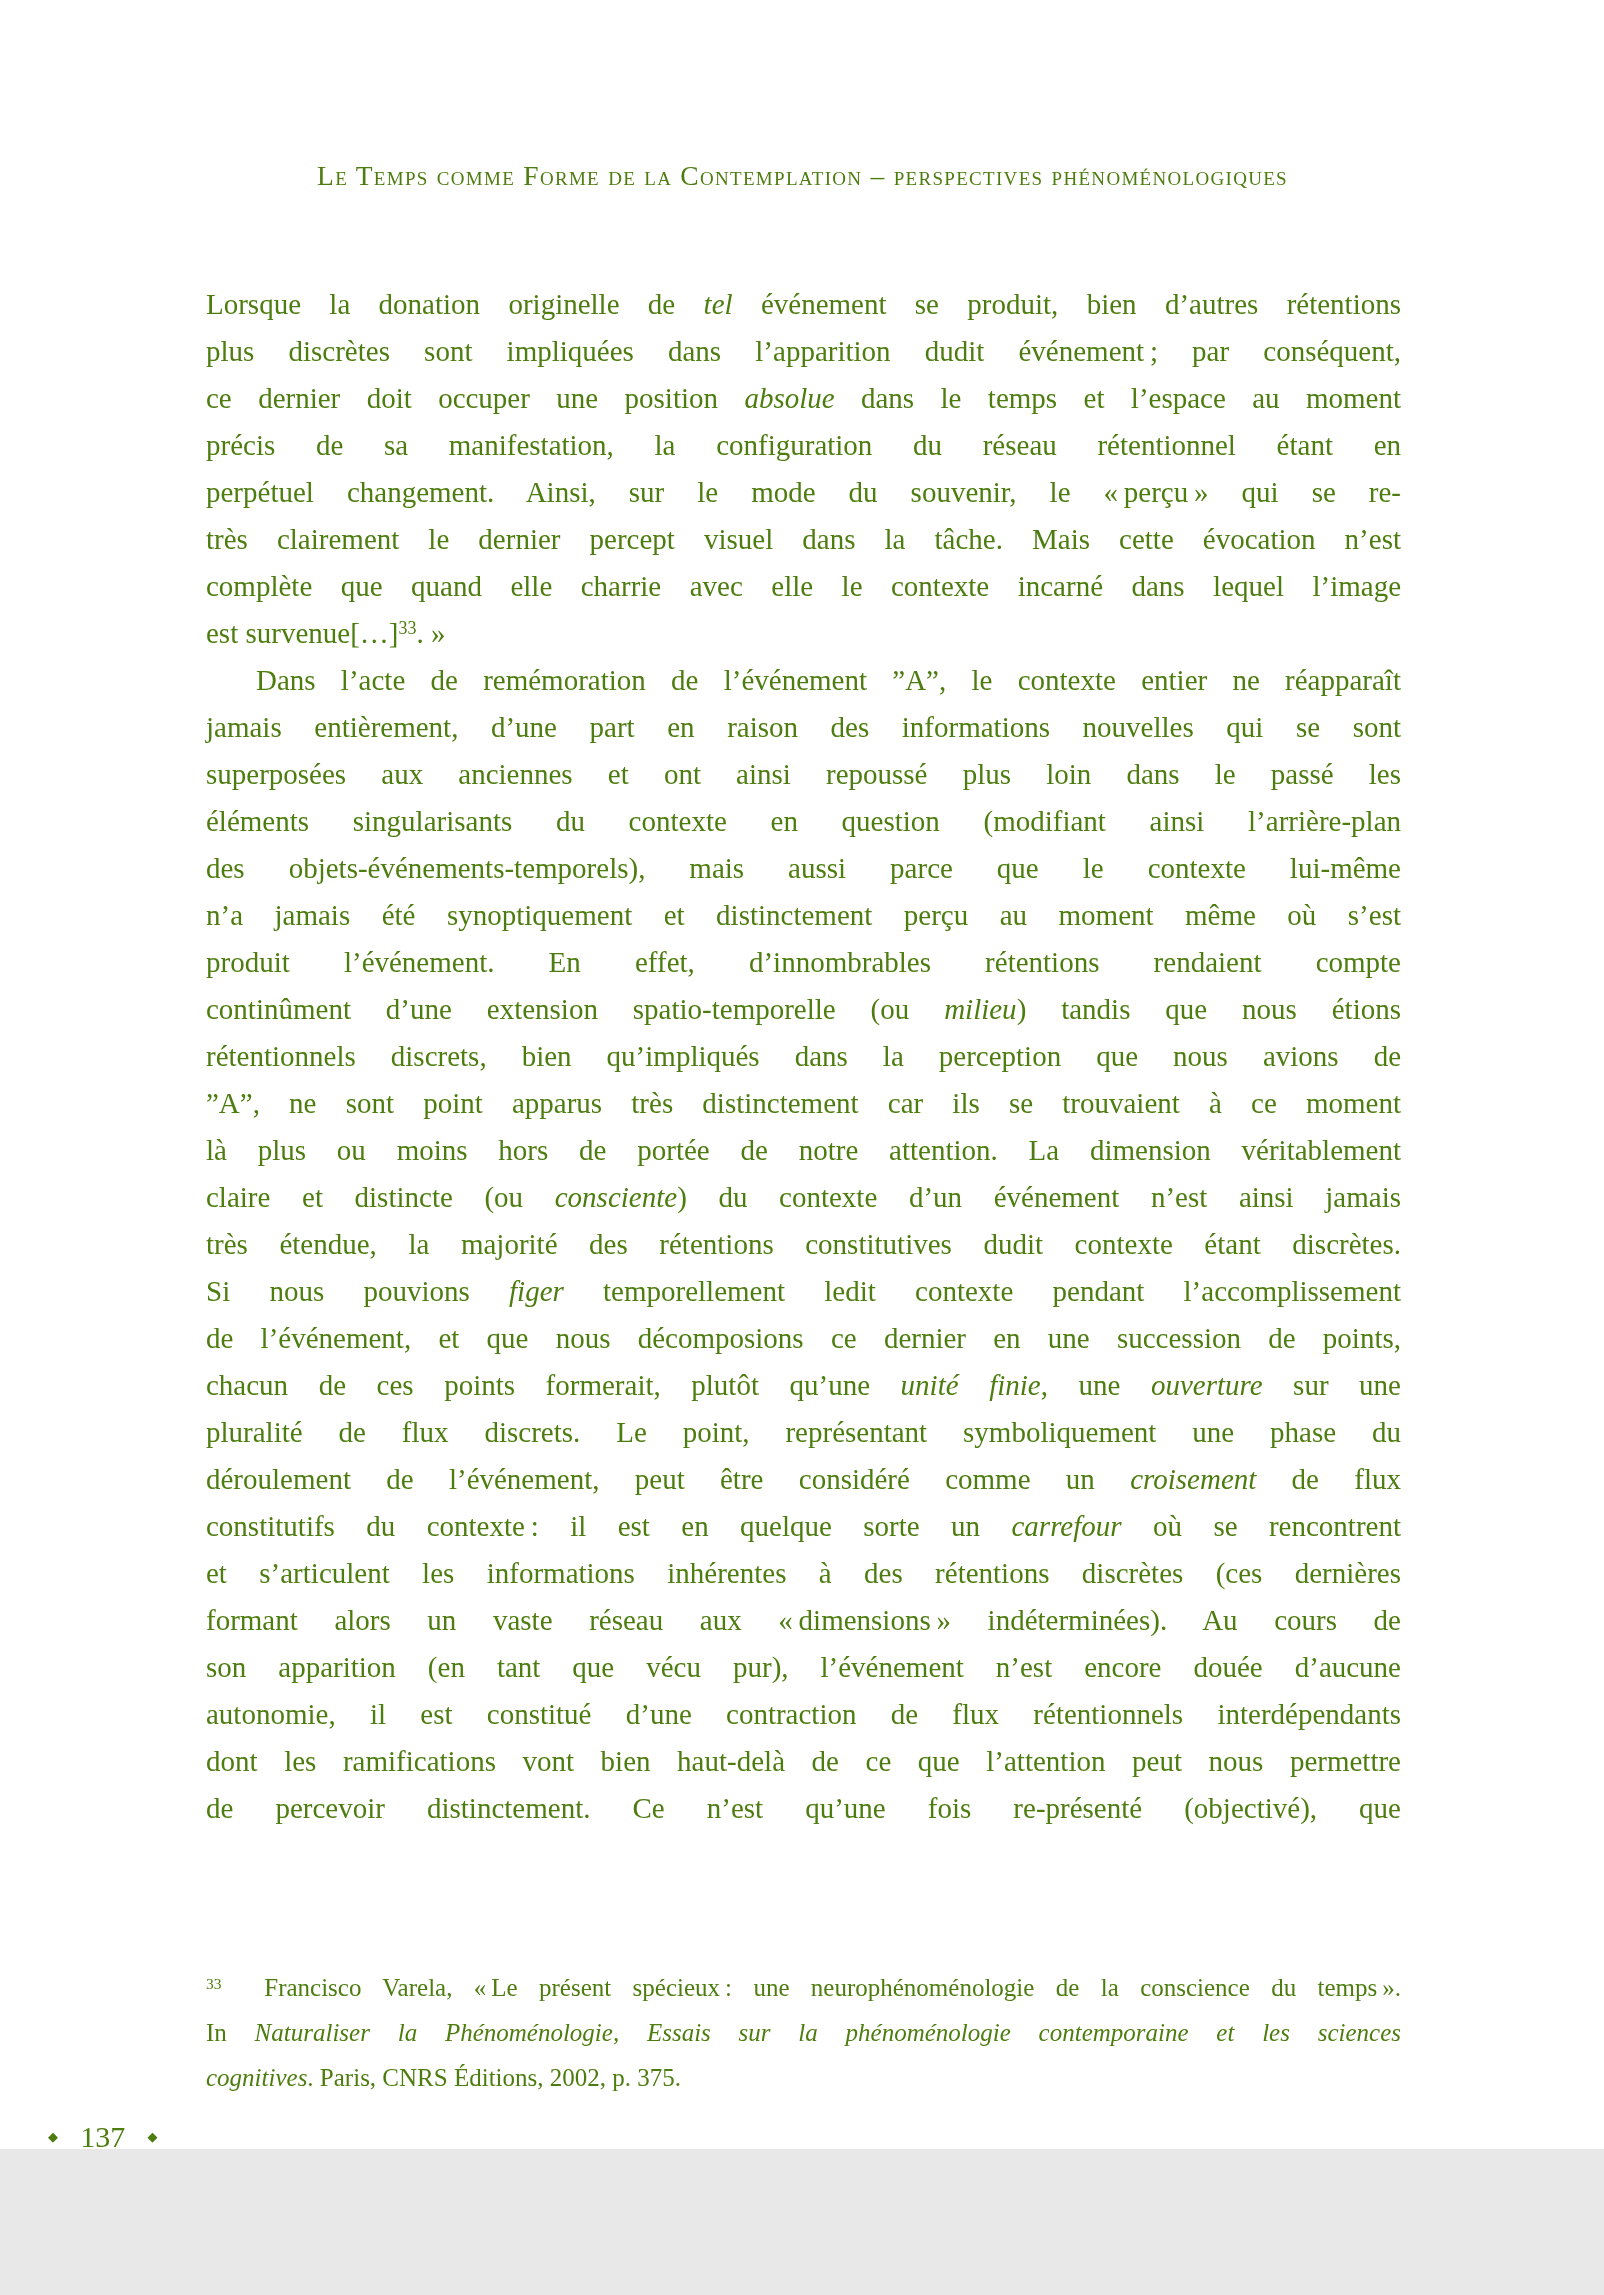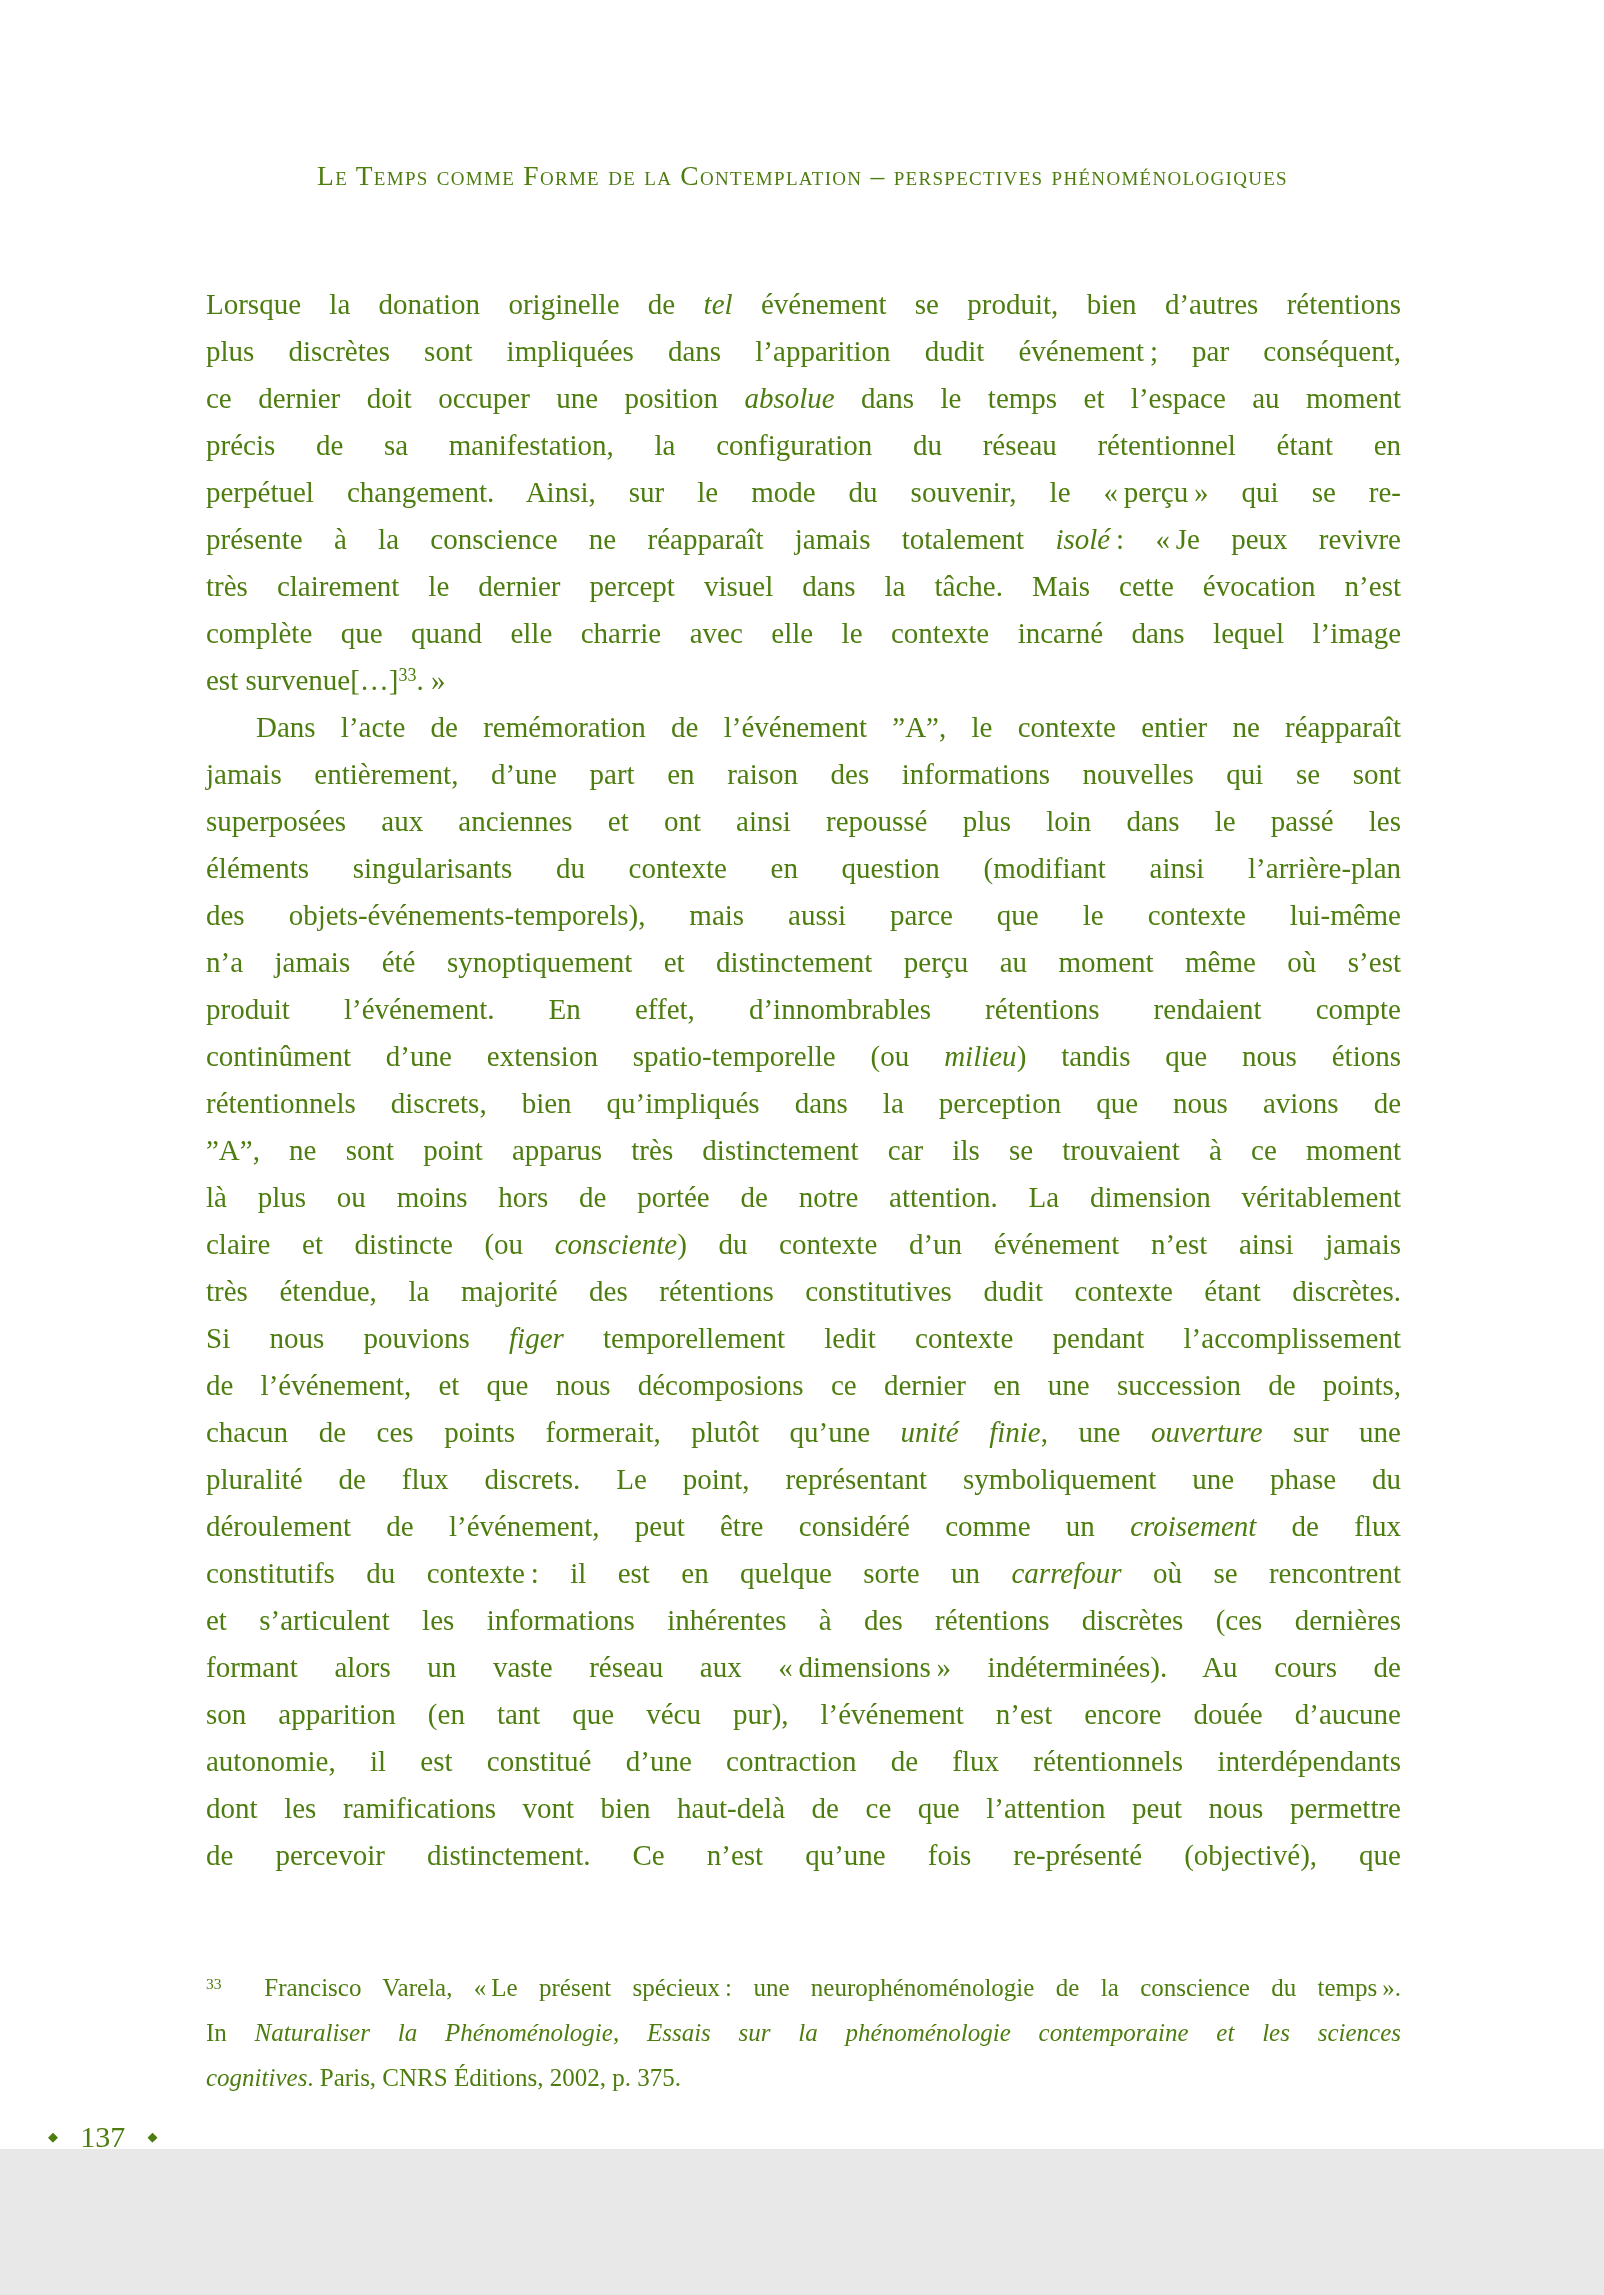--- a/index.html
+++ b/index.html
@@ -82,21 +82,20 @@
 <div class="page">
 
   <div class="running-header">Le Temps comme Forme de la Contemplation – perspectives phénoménologiques</div>
 
   <div class="body-block" id="body-root">
       <div class="line"><span>Lorsque la donation originelle de </span><span class="it">tel</span><span> événement se produit, bien d’autres rétentions</span></div>
       <div class="line"><span>plus discrètes sont impliquées dans l’apparition dudit événement ; par conséquent,</span></div>
       <div class="line"><span>ce dernier doit occuper une position </span><span class="it">absolue</span><span> dans le temps et l’espace au moment</span></div>
       <div class="line"><span>précis de sa manifestation, la configuration du réseau rétentionnel étant en</span></div>
       <div class="line"><span>perpétuel changement. Ainsi, sur le mode du souvenir, le « perçu » qui se re-</span></div>
-      <div class="line"><span>présente à la conscience ne réapparaît jamais totalement </span><span class="it">isolé</span><span> : « Je peux revivre</span></div>
       <div class="line"><span>très clairement le dernier percept visuel dans la tâche. Mais cette évocation n’est</span></div>
       <div class="line"><span>complète que quand elle charrie avec elle le contexte incarné dans lequel l’image</span></div>
       <div class="line no-just"><span>est survenue[…]</span><span class="sup">33</span><span>. »</span></div>
       <div class="line indent"><span>Dans l’acte de remémoration de l’événement ”A”, le contexte entier ne réapparaît</span></div>
       <div class="line"><span>jamais entièrement, d’une part en raison des informations nouvelles qui se sont</span></div>
       <div class="line"><span>superposées aux anciennes et ont ainsi repoussé plus loin dans le passé les</span></div>
       <div class="line"><span>éléments singularisants du contexte en question (modifiant ainsi l’arrière-plan</span></div>
       <div class="line"><span>des objets-événements-temporels), mais aussi parce que le contexte lui-même</span></div>
       <div class="line"><span>n’a jamais été synoptiquement et distinctement perçu au moment même où s’est</span></div>
       <div class="line"><span>produit l’événement. En effet, d’innombrables rétentions rendaient compte</span></div>

